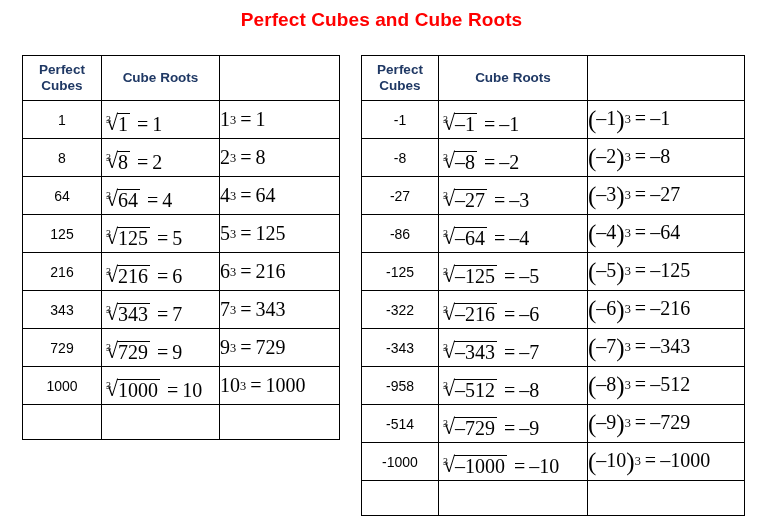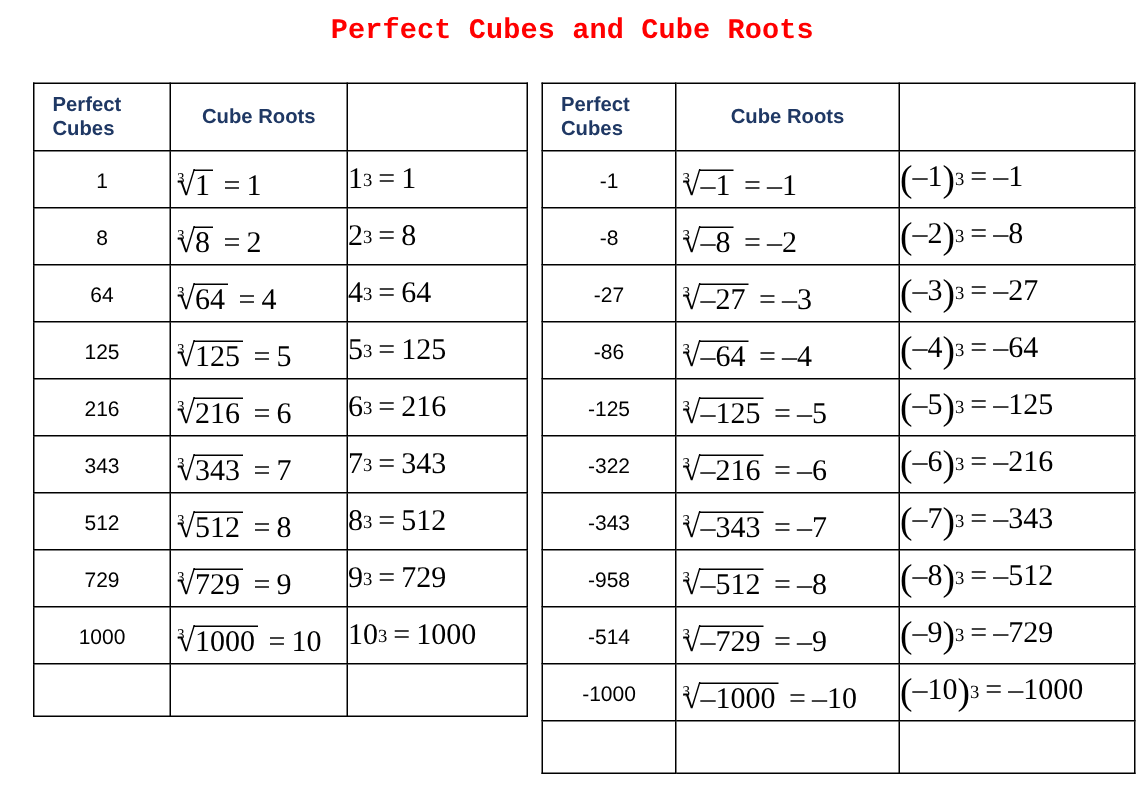--- a/index.html
+++ b/index.html
@@ -14,21 +14,21 @@
     overflow: hidden;
     position: relative;
   }
 
   #page-title {
     position: absolute;
     left: 0;
     top: 9px;
     width: 763px;
     text-align: center;
-    font-family: Liberation Mono, monospace;
+    font-family: Liberation Sans, sans-serif;
     font-weight: bold;
     font-size: 19px;
     color: #ff0000;
     letter-spacing: 0.1px;
   }
 
   .cubes-table {
     position: absolute;
     border-collapse: collapse;
     table-layout: fixed;
@@ -46,21 +46,21 @@
   .hdr {
     height: 44px;
     color: #1f3864;
     font-family: "Liberation Sans", sans-serif;
     font-weight: bold;
     font-size: 13.5px;
     line-height: 16px;
     text-align: center;
     padding-left: 8px;
   }
-  .hdr.center-hdr { text-align: left; padding-left: 12px; }
+  .hdr.center-hdr { text-align: center; padding-left: 0; }
   .hdr-empty { height: 44px; }
 
   .row-cell {
     height: 37px;
   }
   .col-value {
     text-align: center;
     font-family: "Liberation Sans", sans-serif;
     font-size: 14px;
     color: #000000;
@@ -248,38 +248,20 @@
             <span>7</span>
           </span></td>
         <td class="row-cell col-math c3"><span class="mexpr">
             <span>7</span>
             <sup class="cube">3</sup>
             <span class="eqsign">=</span>
             <span>343</span>
           </span></td>
       </tr>
       <tr>
-        <td class="row-cell col-value c1">512</td>
-        <td class="row-cell col-math c2"><span class="mexpr">
-            <span class="radical">
-              <span class="idx">3</span>
-              <span class="rsign">√</span>
-              <span class="radicand">512</span>
-            </span>
-            <span class="eqsign">=</span>
-            <span>8</span>
-          </span></td>
-        <td class="row-cell col-math c3"><span class="mexpr">
-            <span>8</span>
-            <sup class="cube">3</sup>
-            <span class="eqsign">=</span>
-            <span>512</span>
-          </span></td>
-      </tr>
-      <tr>
         <td class="row-cell col-value c1">729</td>
         <td class="row-cell col-math c2"><span class="mexpr">
             <span class="radical">
               <span class="idx">3</span>
               <span class="rsign">√</span>
               <span class="radicand">729</span>
             </span>
             <span class="eqsign">=</span>
             <span>9</span>
           </span></td>

